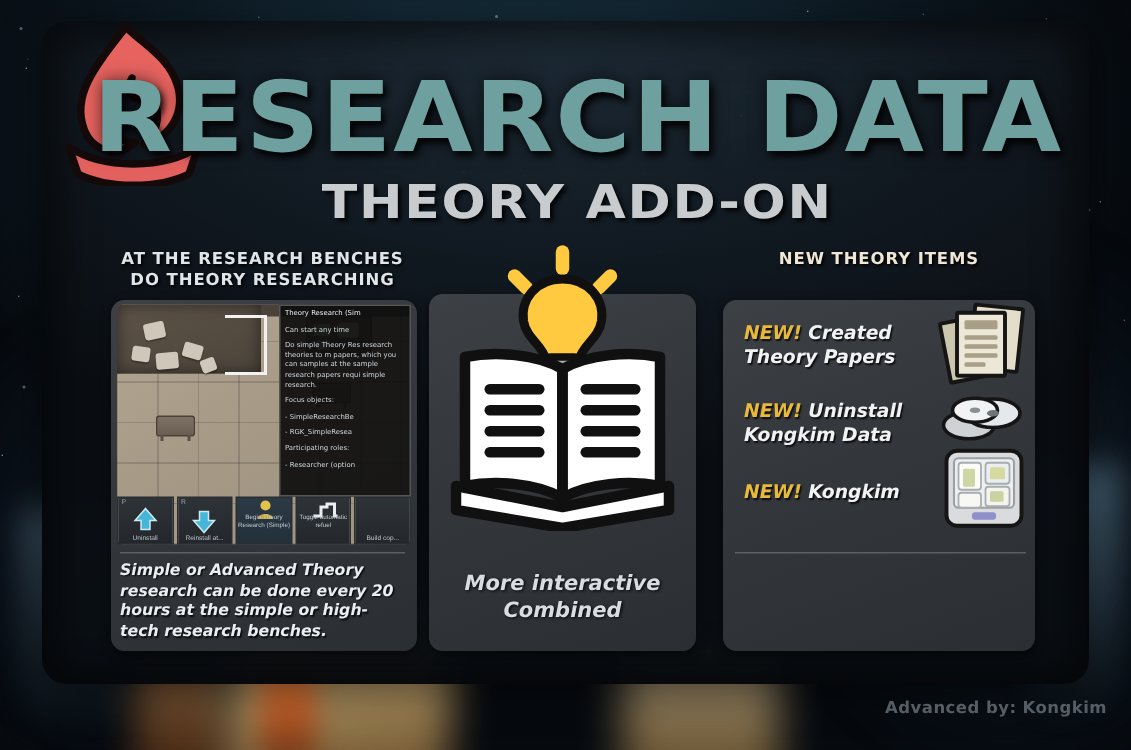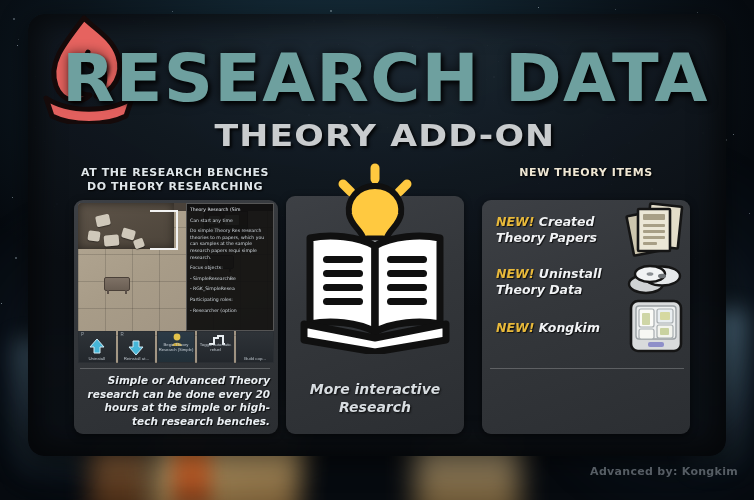--- a/index.html
+++ b/index.html
@@ -183,21 +183,20 @@
   }
   .arrowUp, .arrowDn { position:absolute; left:50%; top:5px; transform:translateX(-50%); }
   #toolbar .lbl2 { position:absolute; left:0; top:11px; width:100%; text-align:center; font-size:4.2px; line-height:4.8px; color:#c3cbd2; }
 
   
   #cap-left {
     position:absolute; left:80px; top:368px; width:190px;
     font-style:italic; font-weight:bold; font-size:10.5px; line-height:13.5px;
     color:#e9eef2; font-family:"DejaVu Sans", sans-serif;
     text-shadow:1px 1px 1px rgba(0,0,0,.8);
-    text-align:right;
   }
   #cap-left .rule { display:block; height:1px; background:rgba(255,255,255,.22); margin-bottom:5px; width:100%; }
 
   
   #bulb { position:absolute; left:322px; top:160px; width:106px; height:92px; }
   #book { position:absolute; left:296px; top:228px; width:158px; height:126px; }
   #center-cap {
     position:absolute; left:290px; top:380px; width:170px; text-align:center;
     font-style:italic; font-weight:bold; font-size:14px; line-height:18px;
     color:#d8dde1; font-family:"DejaVu Sans", sans-serif;
@@ -528,21 +527,21 @@
       <rect x="91" y="28" width="40" height="7" rx="3.5"></rect>
       <rect x="91" y="42" width="40" height="7" rx="3.5"></rect>
       <rect x="91" y="56" width="40" height="7" rx="3.5"></rect>
       <rect x="91" y="70" width="40" height="7" rx="3.5"></rect>
     </g>
   </svg>
 </div>
 
 <div id="center-cap">
   <div>More interactive</div>
-  <div>Research</div>
+  <div>Combined</div>
 </div>
 
 <div class="colhead" id="right-head">
   <div>NEW THEORY ITEMS</div>
 </div>
 
 <div class="panel" id="panel-right"></div>
 
 <div class="ritem" id="ritem1">
   <div class="txt">
@@ -565,21 +564,21 @@
         <rect x="19" y="43" width="14" height="3" rx="1"></rect>
       </g>
     </svg>
   </span>
 </div>
 
 <div class="ritem" id="ritem2">
   <div class="txt">
     <span class="new">NEW!</span>
     <span>Uninstall</span><br>
-    <span>Theory Data</span>
+    <span>Kongkim Data</span>
   </div>
   <span class="ico">
     <svg width="62" height="44" viewBox="0 0 62 44">
       <g stroke="#151515" stroke-width="2.4">
         <ellipse cx="22" cy="26" rx="17" ry="9" fill="#cfd2d4"></ellipse>
         <ellipse cx="38" cy="18" rx="18" ry="9.5" fill="#e6e9eb"></ellipse>
         <ellipse cx="26" cy="16" rx="15" ry="8" fill="#f1f3f4"></ellipse>
       </g>
       <ellipse cx="38" cy="18" rx="4" ry="2.2" fill="#6f7478"></ellipse>
       <ellipse cx="26" cy="16" rx="3.4" ry="1.8" fill="#8a8f93"></ellipse>

